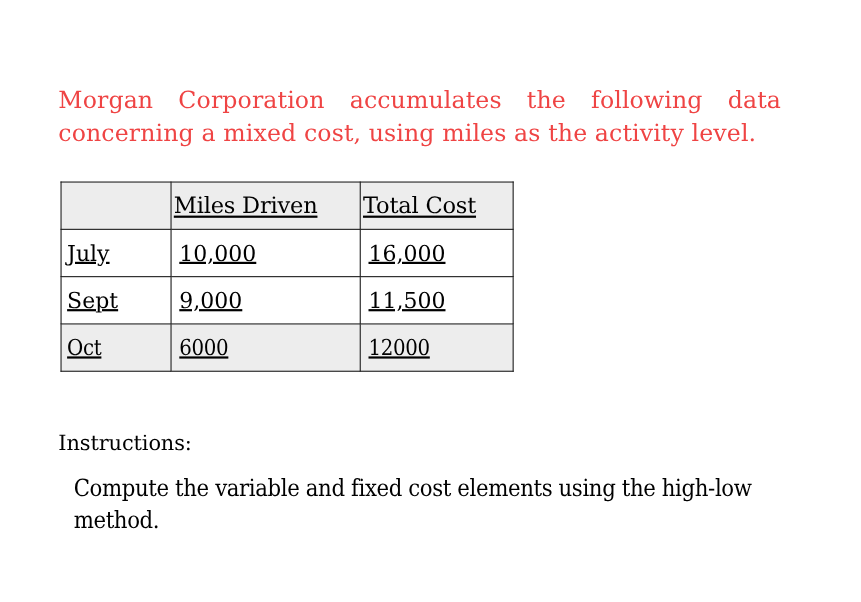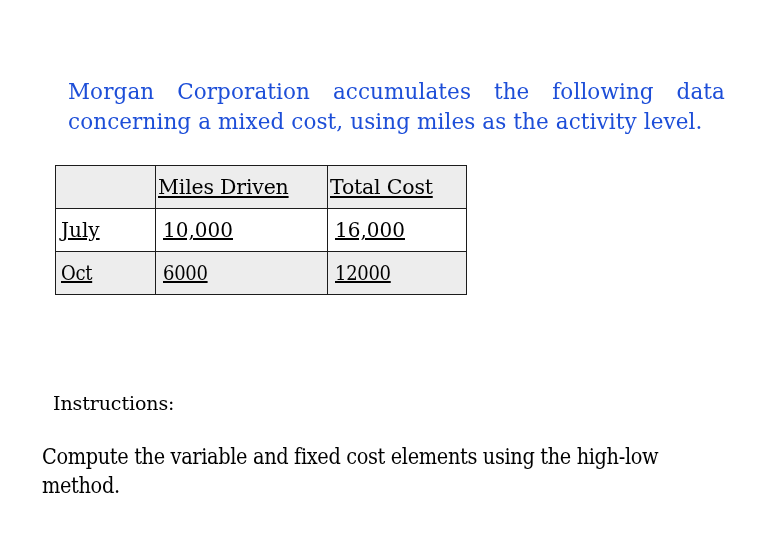--- a/index.html
+++ b/index.html
@@ -18,30 +18,30 @@
 
   .page {
     position: relative;
     width: 783px;
     height: 547px;
   }
 
   
   .intro {
     position: absolute;
-    left: 68px;
+    left: 53px;
     top: 55px;
     width: 657px;
     font-family: "DejaVu Serif", "Liberation Serif", serif;
     font-size: 21.5px;
     line-height: 30px;
     text-align: justify;
     text-justify: inter-word;
     letter-spacing: 0.1px;
-    color: #1d4ed8;
+    color: #ef4444;
   }
   .intro > span { display: inline; }
 
   
   .data-table {
     position: absolute;
     left: 55px;
     top: 165px;
     width: 411px;
     border-collapse: collapse;
@@ -90,29 +90,28 @@
     position: absolute;
     left: 53px;
     top: 390px;
     font-family: "DejaVu Serif", "Liberation Serif", serif;
     font-size: 19px;
     line-height: 27px;
     letter-spacing: -0.1px;
   }
   .instructions-body {
     position: absolute;
-    left: 42px;
+    left: 67px;
     top: 430px;
     width: 668px;
     font-family: "DejaVu Serif Condensed", "DejaVu Serif", "Liberation Serif", serif;
     font-size: 21.5px;
     line-height: 29px;
     letter-spacing: -0.35px;
     text-align: left;
-    margin-top: 12px;
   }
 </style>
 </head>
 <body>
 
 <div class="page">
 
   <p class="intro">
     <span>Morgan Corporation accumulates the following data concerning a mixed cost, using miles as the activity level.</span>
   </p>
@@ -129,20 +128,25 @@
         <th>Miles Driven</th>
         <th>Total Cost</th>
       </tr>
     </thead>
     <tbody>
       <tr class="plain">
         <td class="month-cell">July</td>
         <td class="num-cell">10,000</td>
         <td class="num-cell">16,000</td>
       </tr>
+      <tr class="plain">
+        <td class="month-cell">Sept</td>
+        <td class="num-cell">9,000</td>
+        <td class="num-cell">11,500</td>
+      </tr>
       <tr class="shaded">
         <td class="month-cell alt-face">Oct</td>
         <td class="num-cell alt-face">6000</td>
         <td class="num-cell alt-face">12000</td>
       </tr>
     </tbody>
   </table>
 
   <div class="instructions-label">Instructions:</div>
   <div class="instructions-body">Compute the variable and fixed cost elements using the high-low method.</div>

